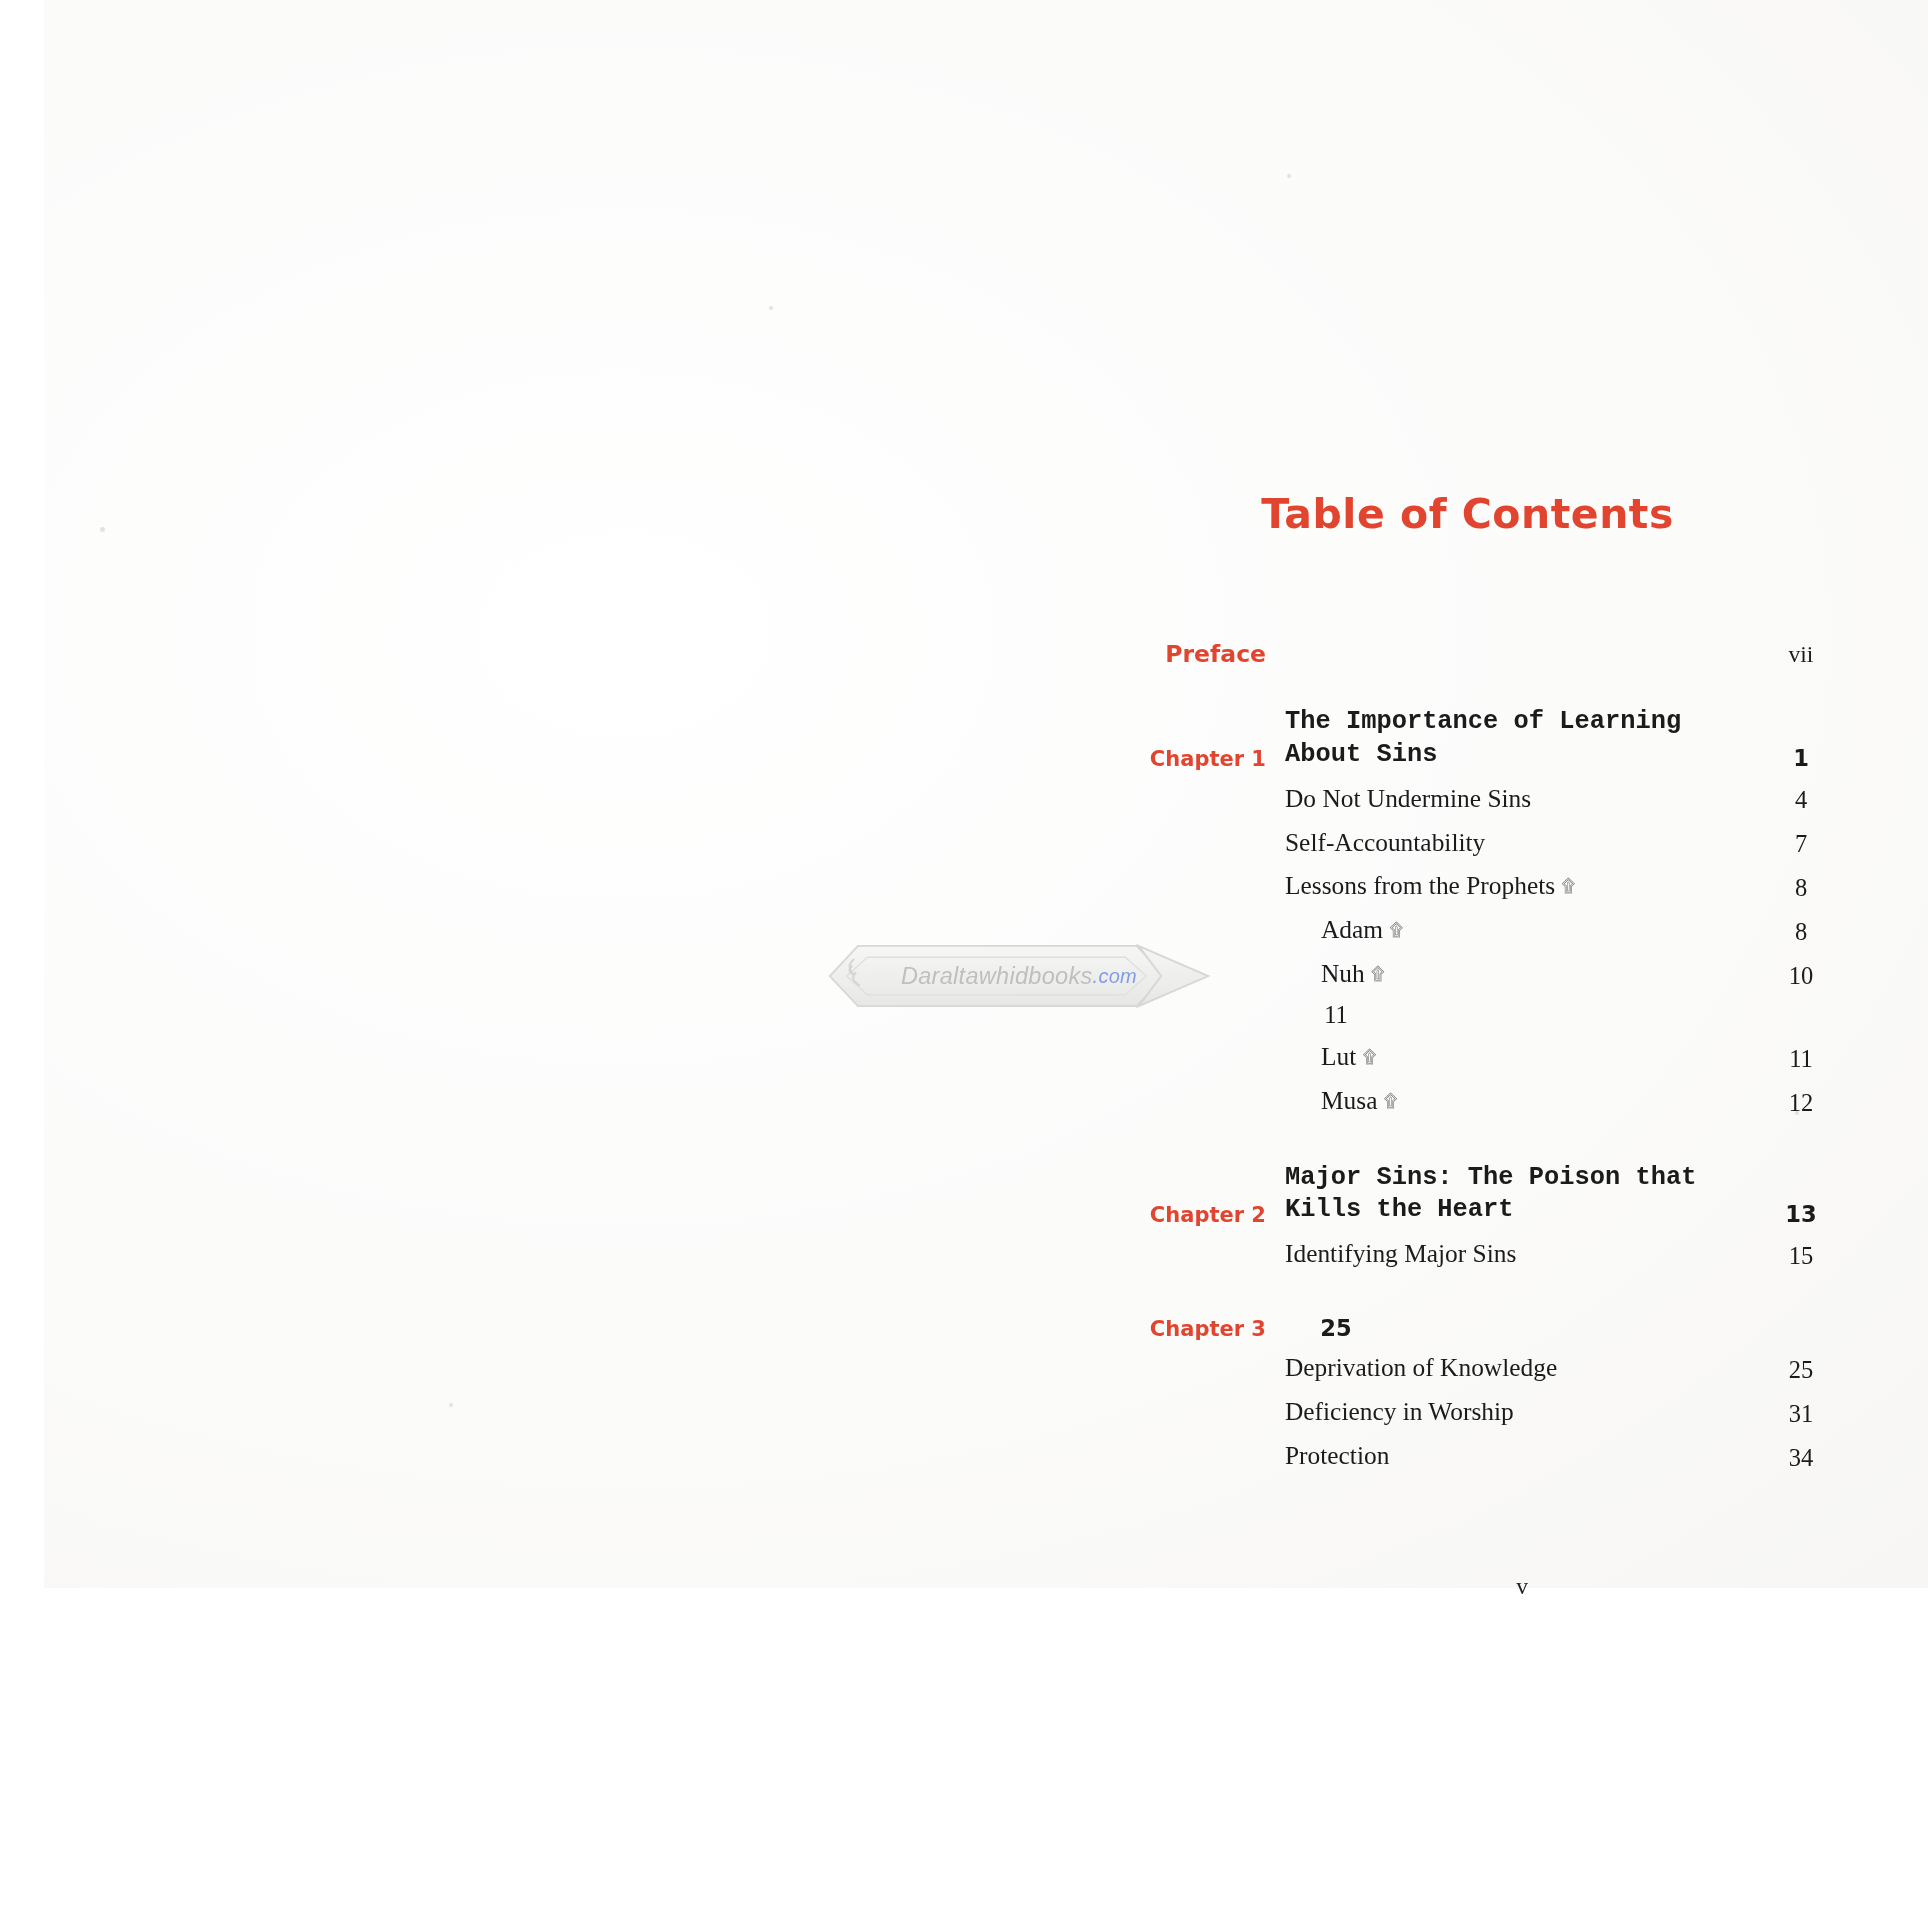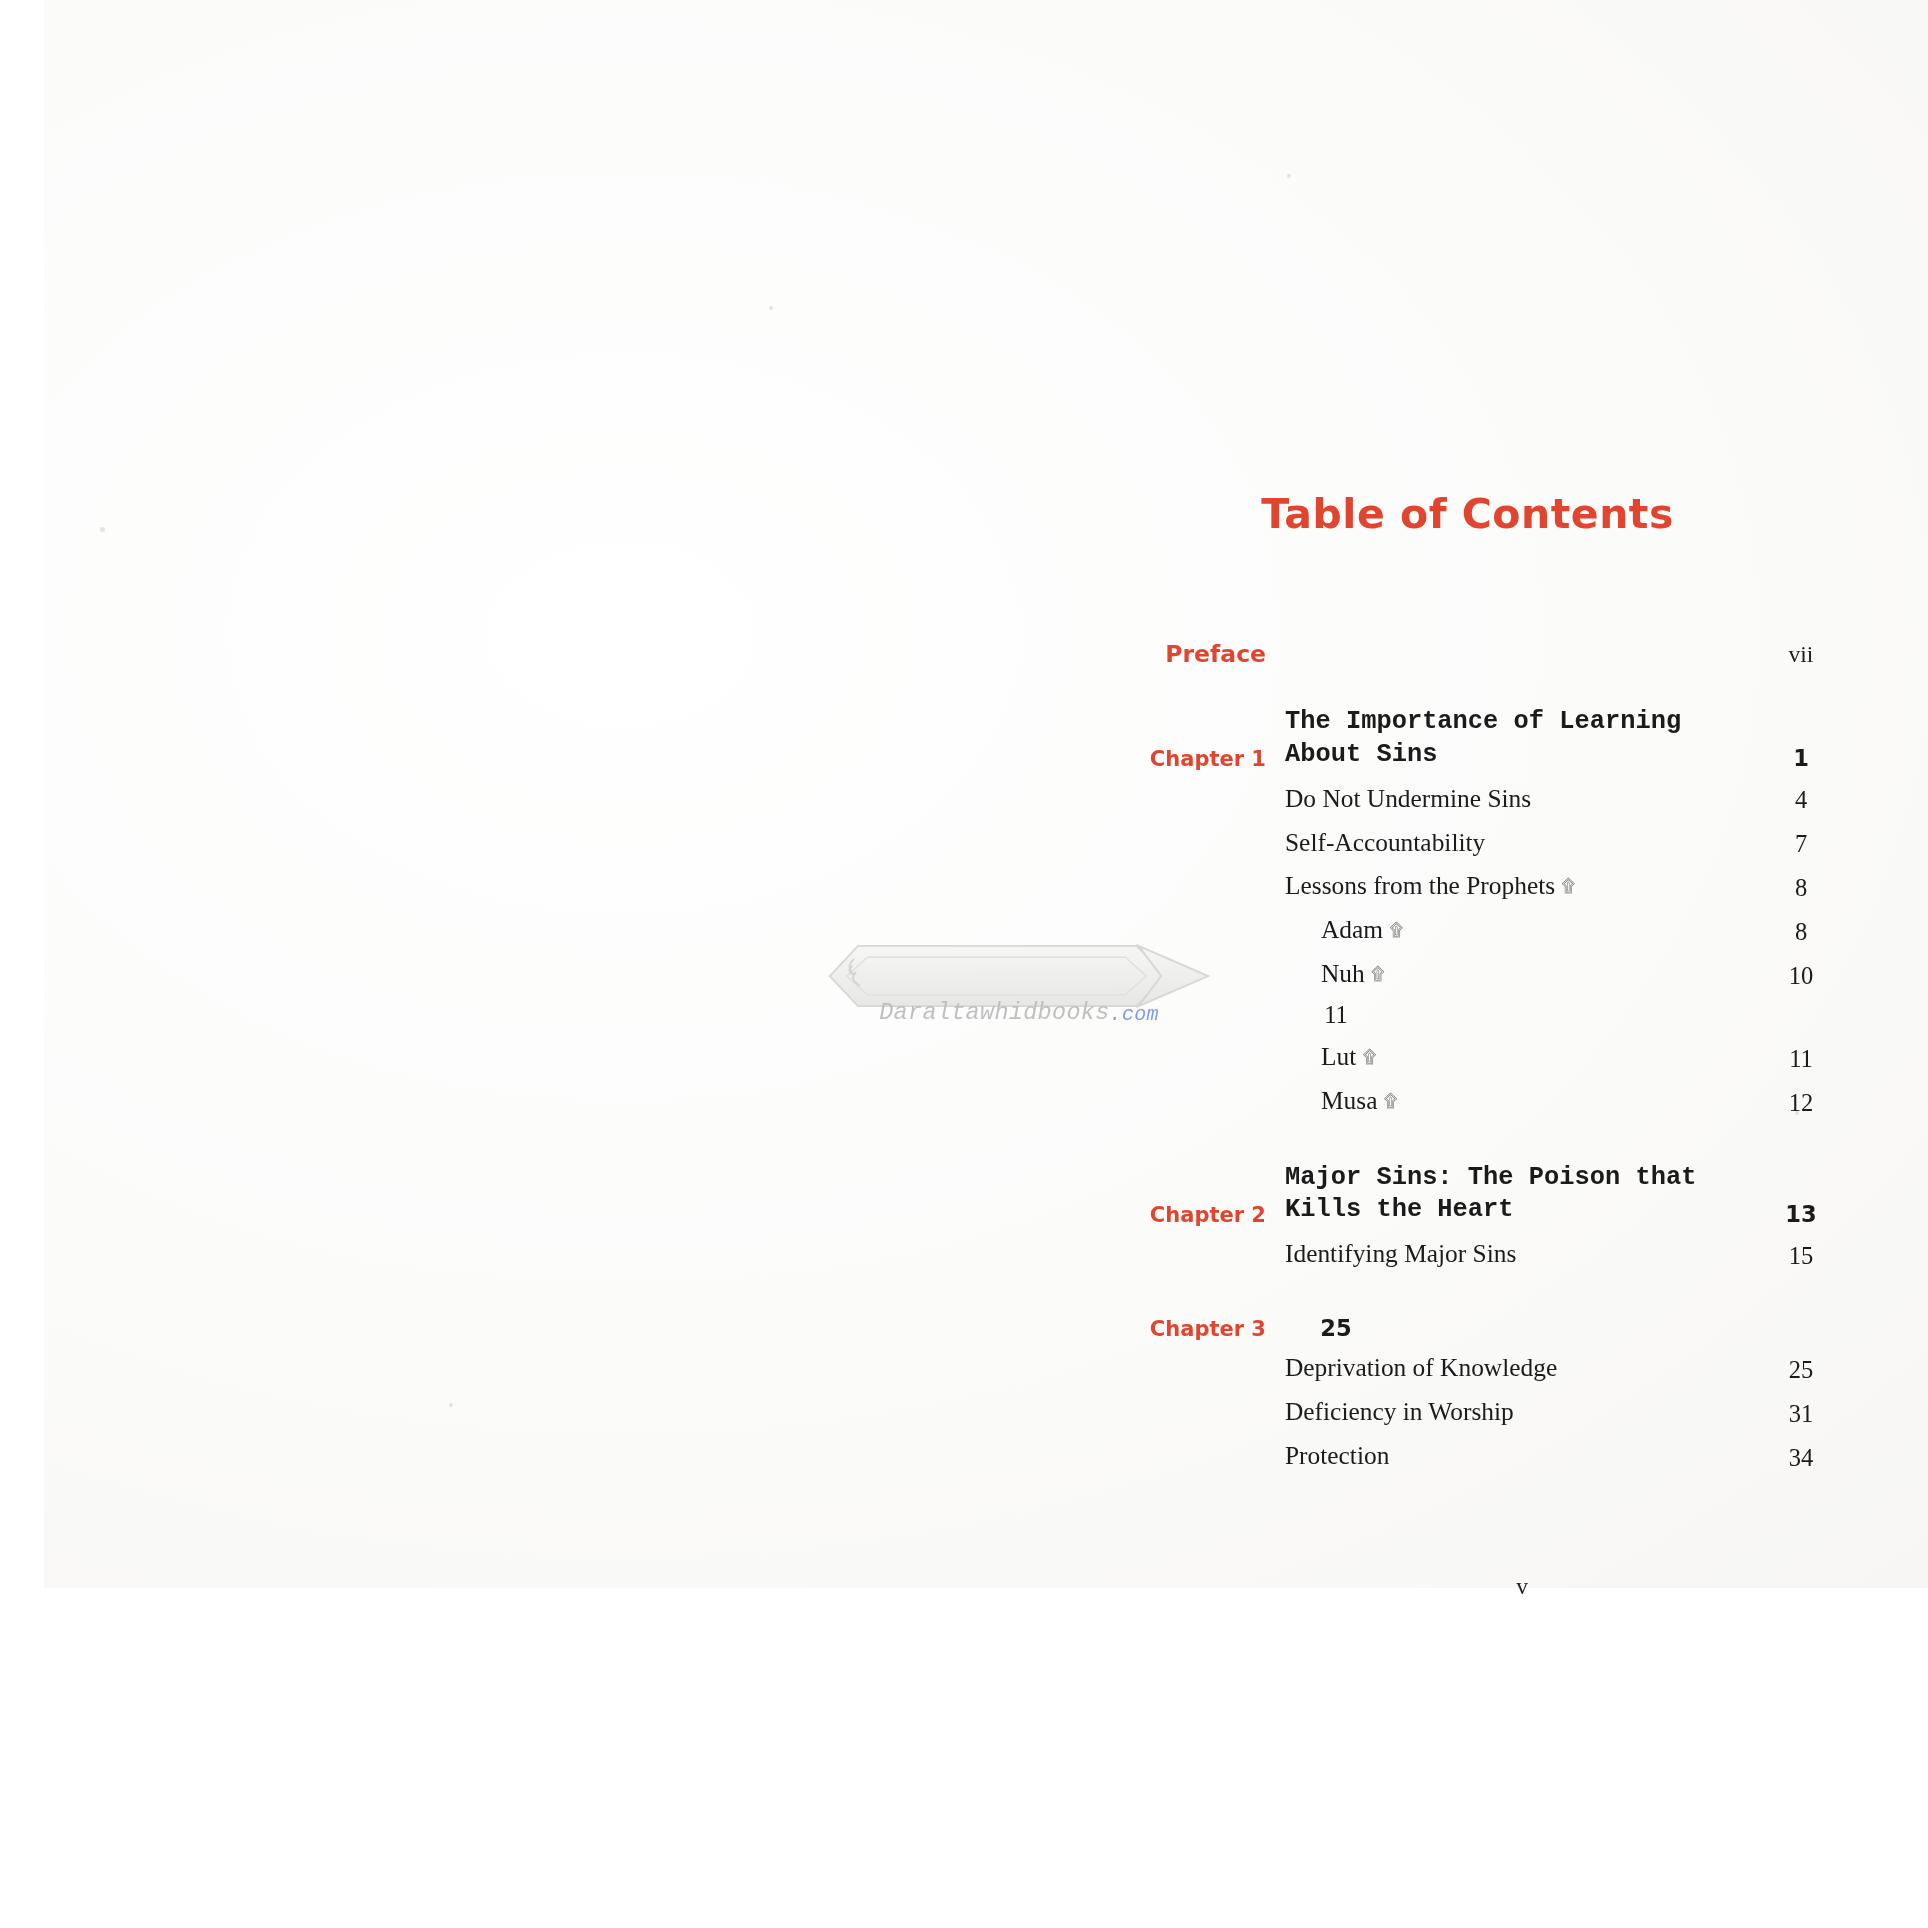--- a/index.html
+++ b/index.html
@@ -138,23 +138,23 @@
     top: 927px;
     width: 386px;
     height: 99px;
     opacity: .55;
     pointer-events: none;
   }
   .wm-text {
     position: absolute;
     left: 0; right: 0; top: 0; bottom: 0;
     display: flex;
-    align-items: flex-end;
+    align-items: center;
     justify-content: center;
-    font-family: Liberation Mono, monospace;
+    font-family: Liberation Sans, sans-serif;
     font-style: italic;
     font-size: 23.5px;
     color: #8e8e8e;
     letter-spacing: 0.3px;
   }
   .wm-text .dotcom {
     font-style: italic;
     font-size: 20px;
     color: #1d4ed8;
   }

